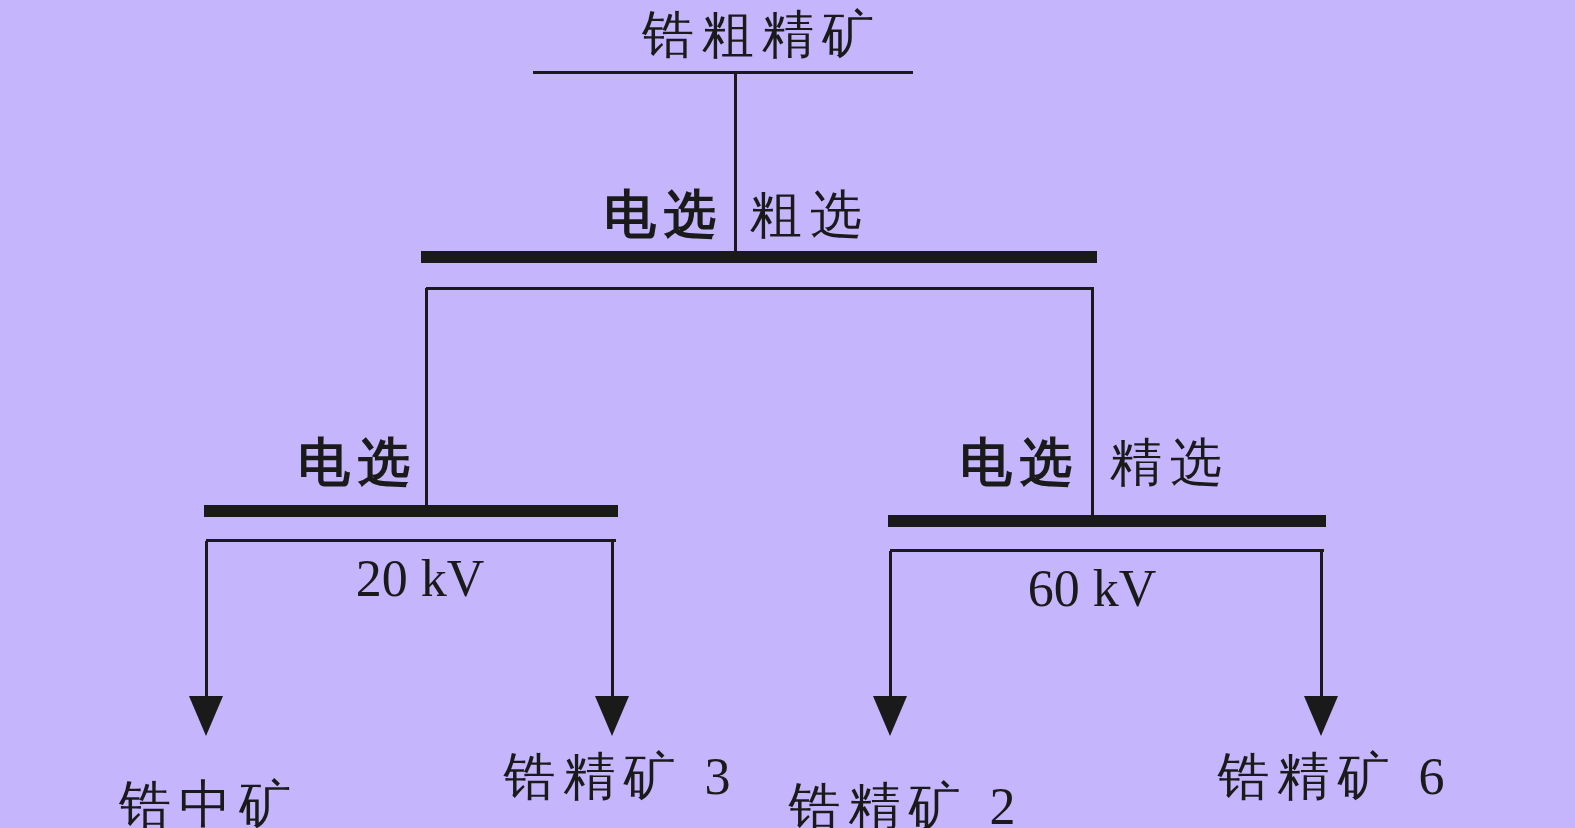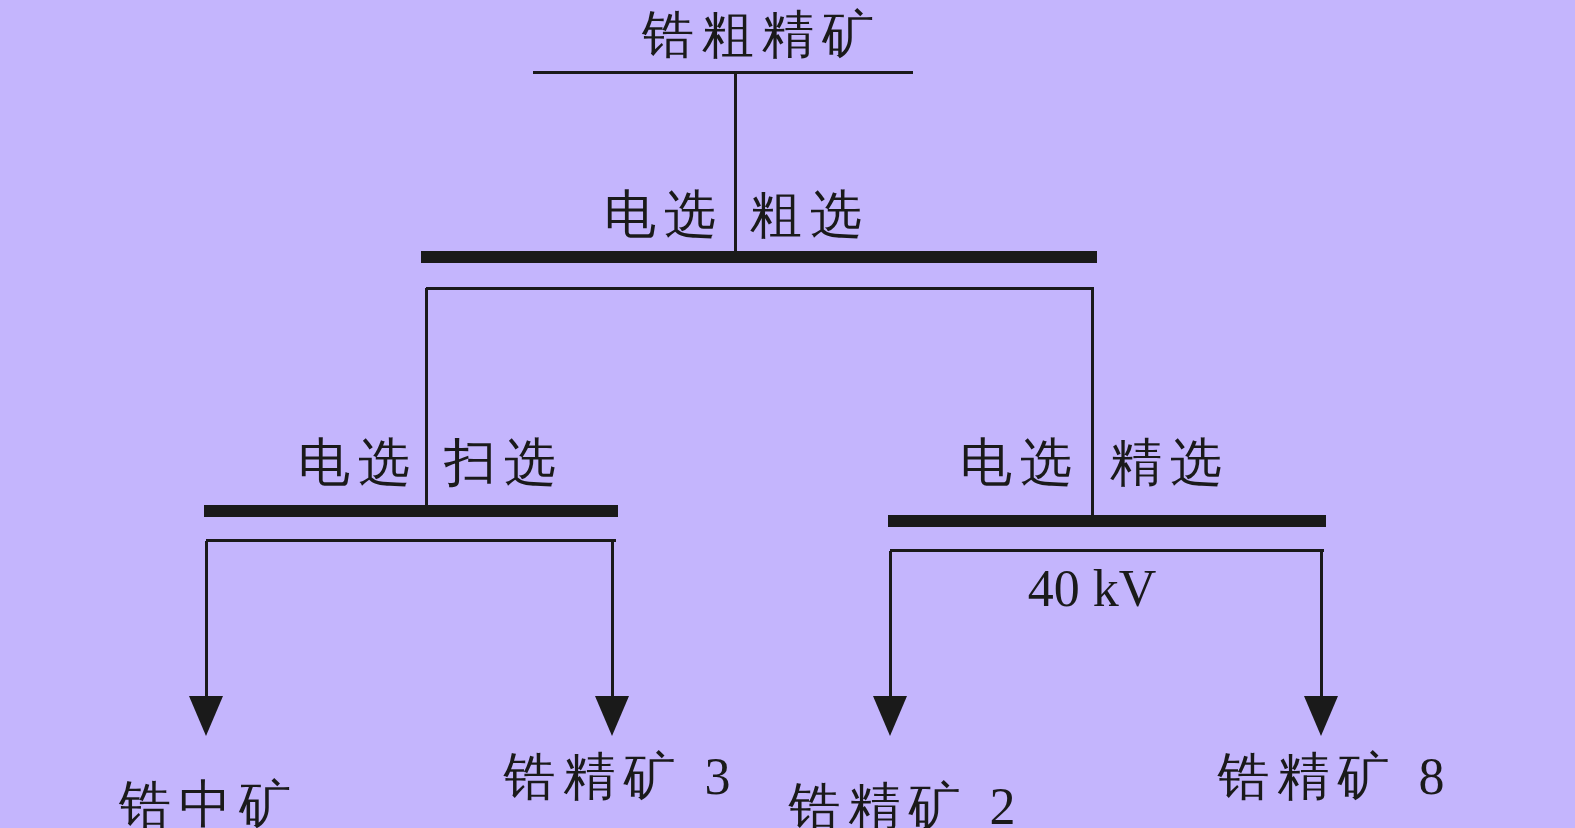--- a/index.html
+++ b/index.html
@@ -18,21 +18,21 @@
   }
   .label {
     position: absolute;
     font-size: 52px;
     line-height: 1.1;
     white-space: nowrap;
     color: #1a1a1a;
   }
   .cjk { letter-spacing: 8px; }
   .center { transform: translateX(-50%); }
-  .right-anchor { transform: translateX(-100%); }
+  .right-anchor { transform: translateX(-100%); font-weight: bold; }
   .hline, .vline, .thickbar {
     position: absolute;
     background: #1a1a1a;
   }
   .hline { height: 3px; }
   .vline { width: 3px; }
   .thickbar { height: 12px; }
   .arrowhead {
     position: absolute;
     width: 0;
@@ -55,41 +55,41 @@
   <div class="label cjk right-anchor" style="left:724px; top:186px;">电选</div>
   <div class="label cjk" style="left:750px; top:186px;font-family:Liberation Serif, serif;">粗选</div>
 
   <div class="thickbar" style="left:421px; top:251px; width:676px;"></div>
   <div class="hline" style="left:426px; top:287px; width:668px;"></div>
 
   <div class="vline" style="left:425px; top:288px; height:219px;"></div>
   <div class="vline" style="left:1091px; top:288px; height:229px;"></div>
 
   <div class="label cjk right-anchor" style="left:418px; top:434px;">电选</div>
-  <div class="label cjk" style="left:444px; top:434px;">扫选</div>
 
   <div class="thickbar" style="left:204px; top:505px; width:414px;"></div>
   <div class="hline" style="left:206px; top:539px; width:410px;"></div>
+  <div class="label center" style="left:420px; top:550px;">20 kV</div>
 
   <div class="label cjk right-anchor" style="left:1080px; top:434px;">电选</div>
   <div class="label cjk" style="left:1110px; top:434px;">精选</div>
 
   <div class="thickbar" style="left:888px; top:515px; width:438px;"></div>
   <div class="hline" style="left:890px; top:549px; width:434px;"></div>
-  <div class="label center" style="left:1092px; top:560px;">40 kV</div>
+  <div class="label center" style="left:1092px; top:560px;">60 kV</div>
 
   <div class="vline" style="left:205px; top:541px; height:158px;"></div>
   <div class="arrowhead" style="left:206px; top:696px;"></div>
   <div class="label cjk center" style="left:209px; top:776px;">锆中矿</div>
 
   <div class="vline" style="left:611px; top:541px; height:158px;"></div>
   <div class="arrowhead" style="left:612px; top:696px;"></div>
   <div class="label cjk center" style="left:621px; top:748px;font-family:Liberation Serif, serif;">锆精矿 3</div>
 
   <div class="vline" style="left:889px; top:551px; height:148px;"></div>
   <div class="arrowhead" style="left:890px; top:696px;"></div>
   <div class="label cjk center" style="left:906px; top:748px;margin-top:30px;">锆精矿 2</div>
 
   <div class="vline" style="left:1320px; top:551px; height:148px;"></div>
   <div class="arrowhead" style="left:1321px; top:696px;"></div>
-  <div class="label cjk center" style="left:1335px; top:748px;">锆精矿 8</div>
+  <div class="label cjk center" style="left:1335px; top:748px;">锆精矿 6</div>
 
 </div>
 
 </body></html>

